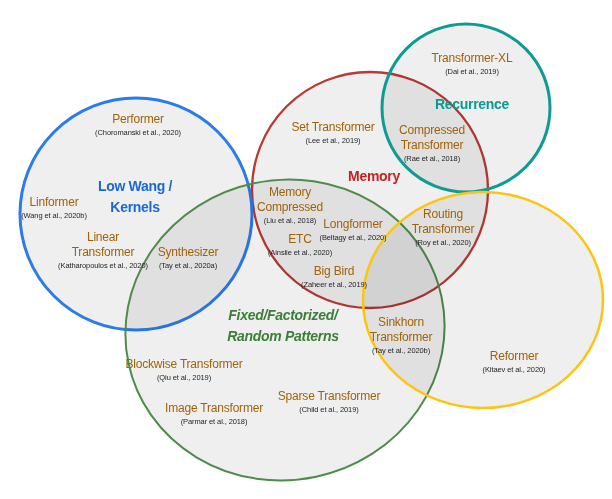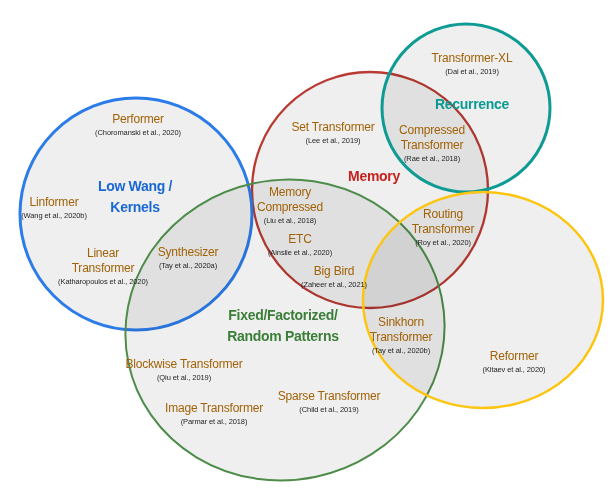--- a/index.html
+++ b/index.html
@@ -35,56 +35,60 @@
     <ellipse cx="136" cy="214" rx="116" ry="116" fill="rgba(0,0,0,0.062)" stroke-width="3" stroke="#2b7ce9"></ellipse>
     <ellipse cx="285" cy="330" rx="160" ry="150" transform="rotate(-12 285 330)" fill="rgba(0,0,0,0.062)" stroke-width="2" stroke="#4d8c49"></ellipse>
     <ellipse cx="466" cy="108" rx="84" ry="84" fill="rgba(0,0,0,0.062)" stroke-width="3" stroke="#0d9b93"></ellipse>
     <ellipse cx="483" cy="300" rx="120" ry="108" fill="rgba(0,0,0,0.062)" stroke-width="2.5" stroke="#fcc511"></ellipse>
   </svg>
 
   <div class="set-heading" style="left: 135px; top: 176px; color: rgb(25, 104, 211);">Low Wang /
 Kernels</div>
   <div class="set-heading" style="left: 374px; top: 166px; color: rgb(197, 34, 31);">Memory</div>
   <div class="set-heading" style="left: 472px; top: 94px; color: rgb(10, 154, 146);">Recurrence</div>
-  <div class="set-heading" style="left: 283px; top: 305px; color: rgb(59, 126, 56);">Fixed/Factorized/
+  <div class="set-heading" style="left: 283px; top: 305px; color: rgb(59, 126, 56); font-style: italic;">Fixed/Factorized/
 Random Patterns</div>
 
   <div class="model" style="left:138px;top:112px">
     <div class="m-name">Performer</div>
     <div class="m-cite">(Choromanski et al., 2020)</div>
   </div>
   <div class="model" style="left:54px;top:195px">
     <div class="m-name">Linformer</div>
     <div class="m-cite">(Wang et al., 2020b)</div>
   </div>
-  <div class="model" style="left:103px;top:246px">
+  <div class="model" style="left:103px;top:230px">
     <div class="m-name">Linear
 Transformer</div>
     <div class="m-cite">(Katharopoulos et al., 2020)</div>
   </div>
   <div class="model" style="left:188px;top:245px">
     <div class="m-name">Synthesizer</div>
     <div class="m-cite">(Tay et al., 2020a)</div>
   </div>
   <div class="model" style="left:333px;top:120px">
     <div class="m-name">Set Transformer</div>
     <div class="m-cite">(Lee et al., 2019)</div>
   </div>
   <div class="model" style="left:290px;top:185px">
     <div class="m-name">Memory
 Compressed</div>
     <div class="m-cite">(Liu et al., 2018)</div>
   </div>
+  <div class="model" style="left:353px;top:217px">
+    <div class="m-name">Longformer</div>
+    <div class="m-cite">(Beltagy et al., 2020)</div>
+  </div>
   <div class="model" style="left:300px;top:232px">
     <div class="m-name">ETC</div>
     <div class="m-cite">(Ainslie et al., 2020)</div>
   </div>
   <div class="model" style="left:334px;top:264px">
     <div class="m-name">Big Bird</div>
-    <div class="m-cite">(Zaheer et al., 2021)</div>
+    <div class="m-cite">(Zaheer et al., 2019)</div>
   </div>
   <div class="model" style="left:472px;top:51px">
     <div class="m-name">Transformer-XL</div>
     <div class="m-cite">(Dai et al., 2019)</div>
   </div>
   <div class="model" style="left:432px;top:123px">
     <div class="m-name">Compressed
 Transformer</div>
     <div class="m-cite">(Rae et al., 2018)</div>
   </div>

